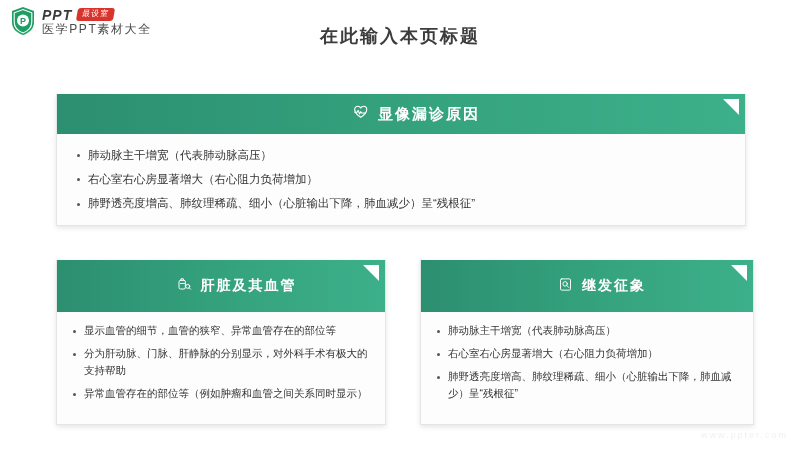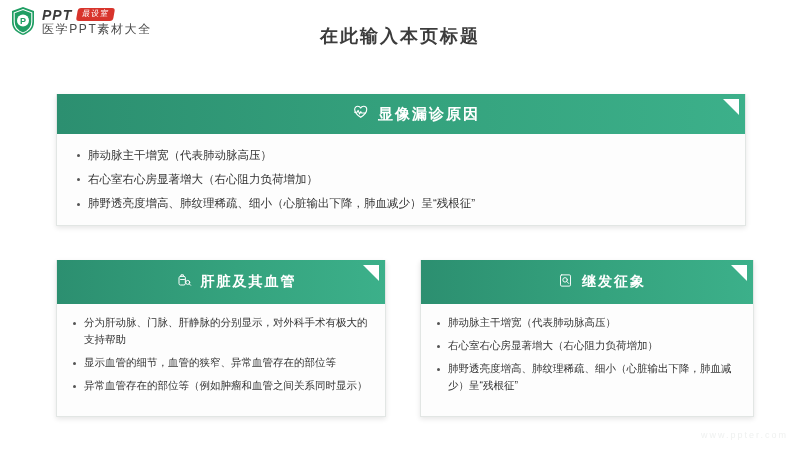--- a/index.html
+++ b/index.html
@@ -121,21 +121,21 @@
 
   
   #card-top { left: 56px; top: 94px; width: 690px; }
   #card-top .card-body { padding: 12px 16px 12px 18px; }
   #card-top ul.bullets li { font-size: 11.5px; margin-bottom: 5.5px; }
   #card-top ul.bullets li:last-child { margin-bottom: 0; }
 
   
   #card-left  { left: 56px;  top: 260px; width: 330px; }
   #card-right { left: 420px; top: 260px; width: 334px; }
-  .card-bottom .card-head { height: 44px; }
+  .card-bottom .card-head { height: 52px; }
   .card-bottom .card-head-title { font-size: 14px; }
   .card-bottom .card-body { padding: 10px 12px 12px 14px; min-height: 112px; }
   .card-bottom ul.bullets li { font-size: 10.5px; margin-bottom: 6px; }
   .card-bottom ul.bullets li:last-child { margin-bottom: 0; }
 
   
   .watermark {
     position: absolute;
     right: 12px;
     bottom: 10px;
@@ -196,22 +196,22 @@
         <path d="M6.8 11.2h5.9"></path>
         <circle cx="17.6" cy="15.6" r="3"></circle>
         <path d="M19.9 17.9l2 2"></path>
       </svg>
     </span>
     <span class="card-head-title">肝脏及其血管</span>
     <span class="corner-fold"></span>
   </div>
   <div class="card-body">
     <ul class="bullets">
+      <li>显示血管的细节，血管的狭窄、异常血管存在的部位等</li>
       <li>分为肝动脉、门脉、肝静脉的分别显示，对外科手术有极大的支持帮助</li>
-      <li>显示血管的细节，血管的狭窄、异常血管存在的部位等</li>
       <li>异常血管存在的部位等（例如肿瘤和血管之间关系同时显示）</li>
     </ul>
   </div>
 </div>
 
 <div class="card card-bottom" id="card-right">
   <div class="card-head">
     <span class="head-icon">
       <svg width="15" height="15" viewBox="0 0 24 24" fill="none" stroke="#ffffff" stroke-width="1.5" stroke-linecap="round" stroke-linejoin="round">
         <rect x="4" y="3" width="16" height="18" rx="2"></rect>

